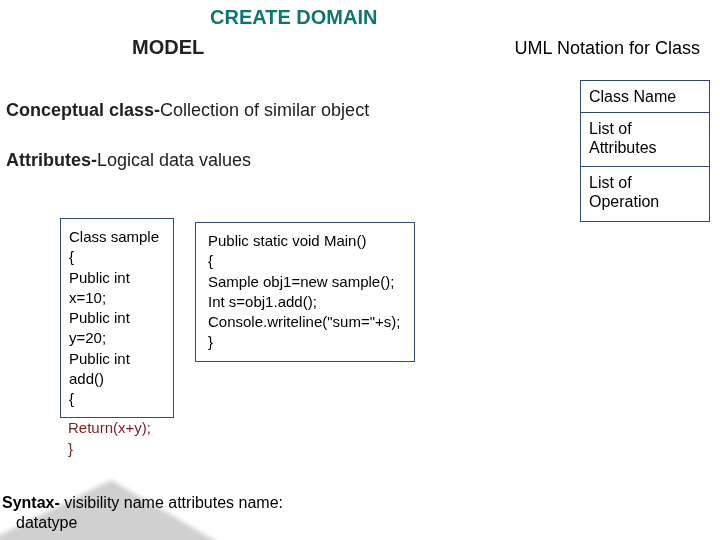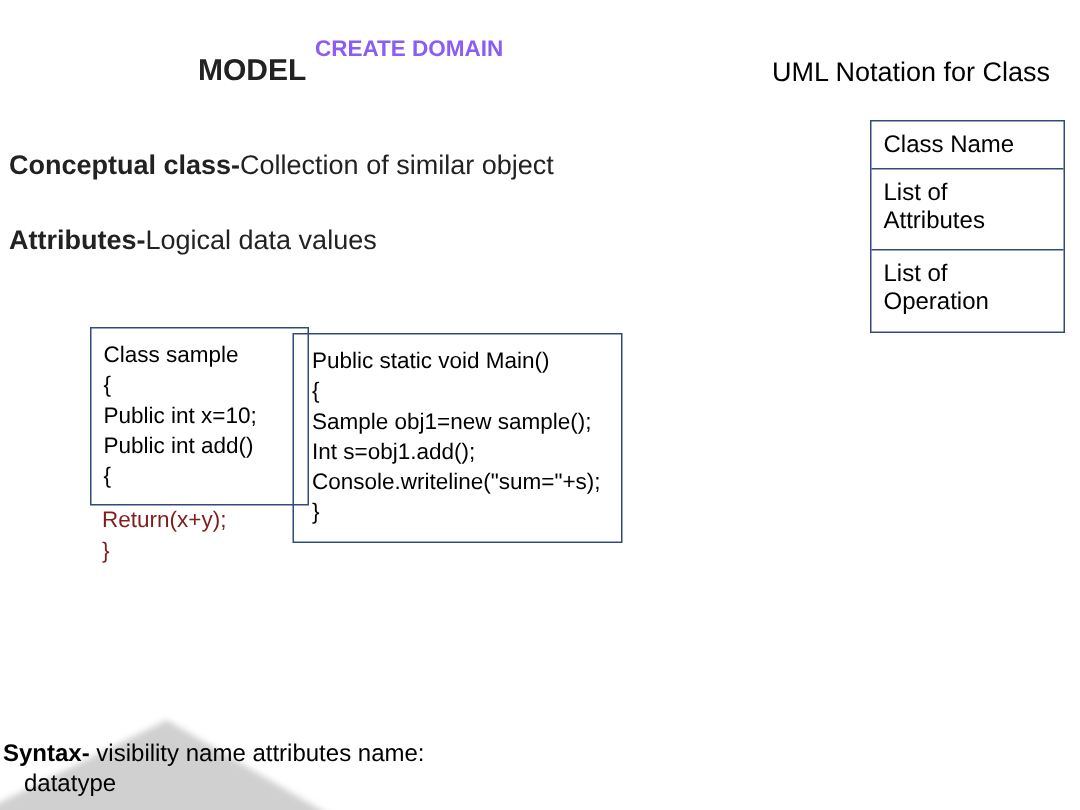--- a/index.html
+++ b/index.html
@@ -18,25 +18,25 @@
     width: 0;
     height: 0;
     border-left: 130px solid transparent;
     border-right: 130px solid transparent;
     border-bottom: 70px solid rgba(120,120,120,0.35);
     transform: rotate(2deg);
     filter: blur(2px);
   }
   .title-main {
     position: absolute;
-    top: 24px;
+    top: 6px;
     left: 210px;
-    font-size: 15px;
+    font-size: 20px;
     font-weight: bold;
-    color: #8b5cf6;
+    color: #0f766e;
   }
   .title-model {
     position: absolute;
     top: 36px;
     left: 115px;
     font-size: 20px;
     font-weight: bold;
     color: #222;
     margin-left: 17px;
   }
@@ -80,21 +80,21 @@
     line-height: 1.2;
   }
   .uml-cell:first-child { text-align: left; }
   .uml-cell:last-child { border-bottom: none; }
   .uml-tall { min-height: 54px; }
 
   .code-left-wrap {
     position: absolute;
     top: 218px;
     left: 60px;
-    width: 146px;
+    width: 114px;
   }
   .code-left-box {
     border: 1px solid #314a7a;
     padding: 8px 8px 8px 8px;
     font-size: 15px;
     color: #000;
     line-height: 1.35;
   }
   .code-left-overflow {
     padding: 0 0 0 8px;
@@ -152,20 +152,21 @@
   <div class="uml-cell">Class Name</div>
   <div class="uml-cell uml-tall">List of Attributes</div>
   <div class="uml-cell uml-tall">List of Operation</div>
 </div>
 
 <div class="code-left-wrap">
   <div class="code-left-box">
     <div>Class sample</div>
     <div>{</div>
     <div>Public int x=10;</div>
+    <div>Public int y=20;</div>
     <div>Public int add()</div>
     <div>{</div>
   </div>
   <div class="code-left-overflow">
     <div>Return(x+y);</div>
     <div>}</div>
   </div>
 </div>
 
 <div class="code-right-box">

